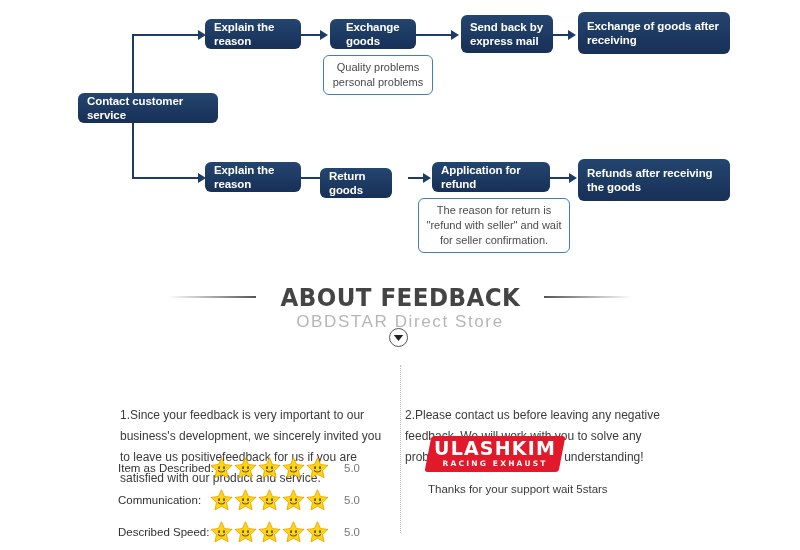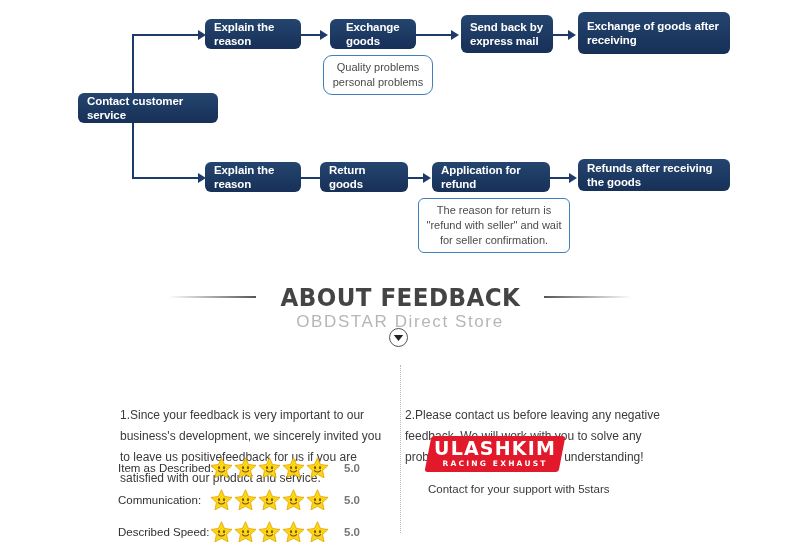--- a/index.html
+++ b/index.html
@@ -107,21 +107,21 @@
   #para-right { left:405px; top:5px;  width:270px; }
 
   .rating-block { position:absolute; left:118px; top:92px; width:270px; }
   .rating-row {
     display:flex; align-items:center; height:32px;
   }
   .rating-label {
     width: 92px; font-size: 11.5px; color: #303030; white-space: nowrap;
   }
   .stars { display:flex; gap:1px; width:124px; }
-  .rating-score { font-size: 11.5px; color:#777; margin-left:10px;font-weight:bold; }
+  .rating-score { font-size: 11.5px; color:#777; margin-left:10px; }
   .star { display:block; }
 
   .logo-block { position:absolute; left:428px; top:76px; }
   .logo {
     width: 134px; height: 36px;
     background: #e1192a;
     transform: skewX(-11deg);
     border-radius: 3px;
     display:flex; flex-direction:column; align-items:center; justify-content:center;
   }
@@ -174,47 +174,47 @@
       <span>Send back by express mail</span>
     </div>
 
     <div class="hline" style="left:553px; top:34px; width:18px;"></div>
     <div class="arrow" style="left:568px; top:30px;"></div>
 
     <div class="node" style="left:578px; top:12px; width:152px; height:42px;">
       <span>Exchange of goods after receiving</span>
     </div>
 
-    <div class="callout" style="left:323px; top:55px; width:110px;border-radius:9px;">
+    <div class="callout" style="left:323px; top:55px; width:110px;">
       <span style="white-space:pre-line;">Quality problems
 personal problems</span>
     </div>
 
     <div class="node center" style="left:205px; top:162px; width:96px; height:30px;">
       <span>Explain the reason</span>
     </div>
 
     <div class="hline" style="left:301px; top:177px; width:22px;"></div>
     <div class="arrow" style="left:320px; top:173px;"></div>
 
-    <div class="node center" style="left:320px; top:162px; width:88px; height:30px;">
+    <div class="node center" style="left:320px; top:168px; width:72px; height:30px;">
       <span>Return goods</span>
     </div>
 
     <div class="hline" style="left:408px; top:177px; width:18px;"></div>
     <div class="arrow" style="left:423px; top:173px;"></div>
 
     <div class="node center" style="left:432px; top:162px; width:118px; height:30px;">
       <span>Application for refund</span>
     </div>
 
     <div class="hline" style="left:550px; top:177px; width:22px;"></div>
     <div class="arrow" style="left:569px; top:173px;"></div>
 
-    <div class="node" style="left:578px; top:159px; width:152px; height:32px;">
+    <div class="node" style="left:578px; top:159px; width:152px; height:42px;">
       <span>Refunds after receiving the goods</span>
     </div>
 
     <div class="callout" style="left:418px; top:198px; width:152px;">
       <span>The reason for return is "refund with seller" and wait for seller confirmation.</span>
     </div>
   </div>
 
   <div id="about">
     <div class="hdr-row">
@@ -379,17 +379,17 @@
         </div>
       </div>
 
     <div class="logo-block">
       <div class="logo">
         <div class="logo-inner">
           <div class="logo-main">ULASHKIM</div>
           <div class="logo-sub">RACING EXHAUST</div>
         </div>
       </div>
-      <div class="logo-thanks">Contact for your support with 5stars</div>
+      <div class="logo-thanks">Thanks for your support wait 5stars</div>
     </div>
   </div>
 
 </div>
 
 </body></html>

